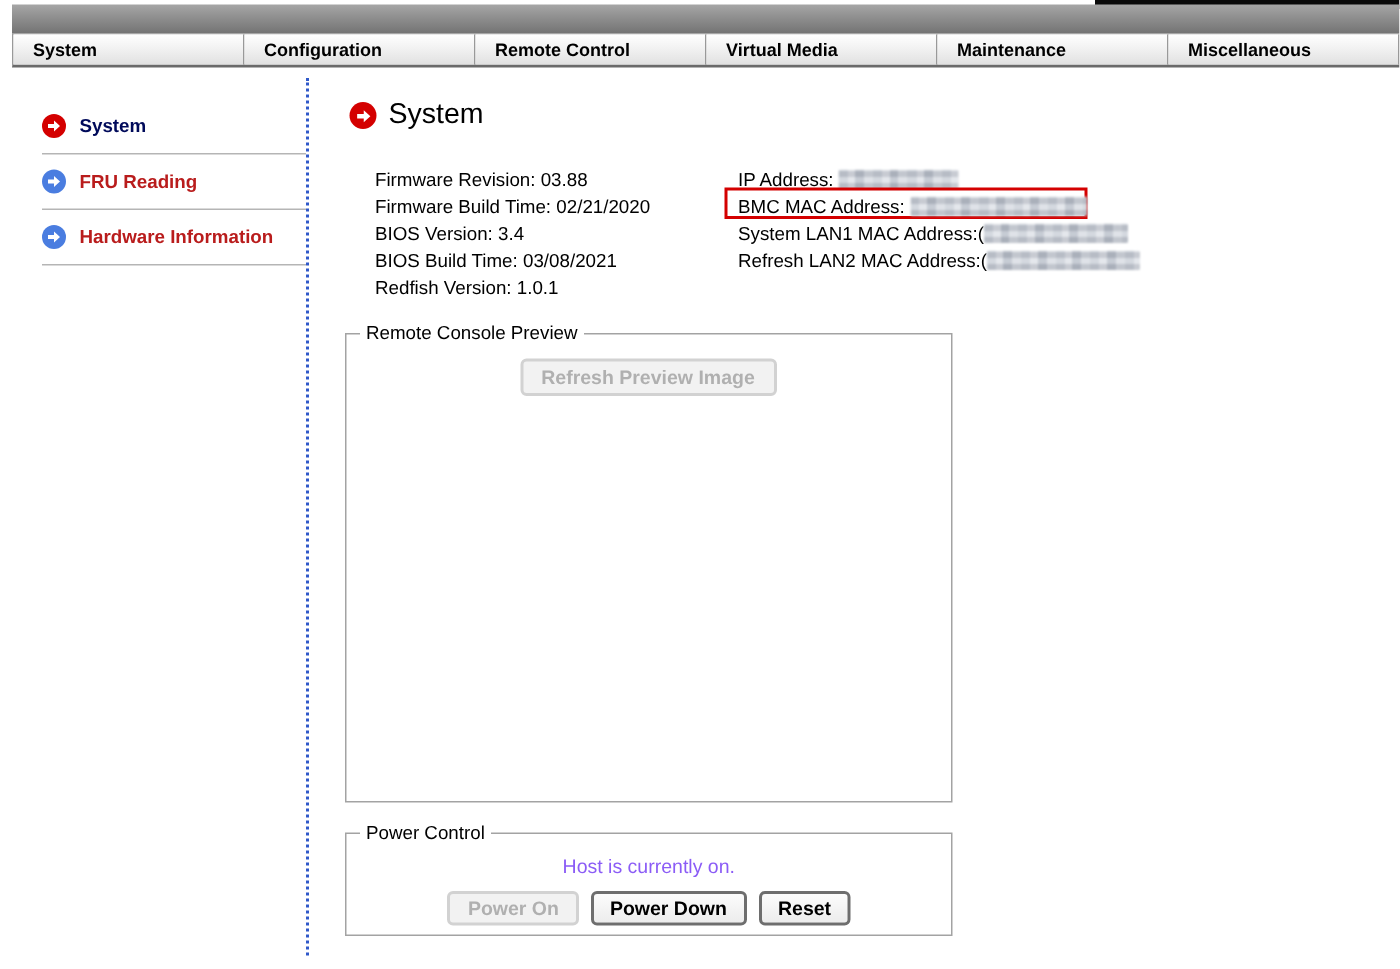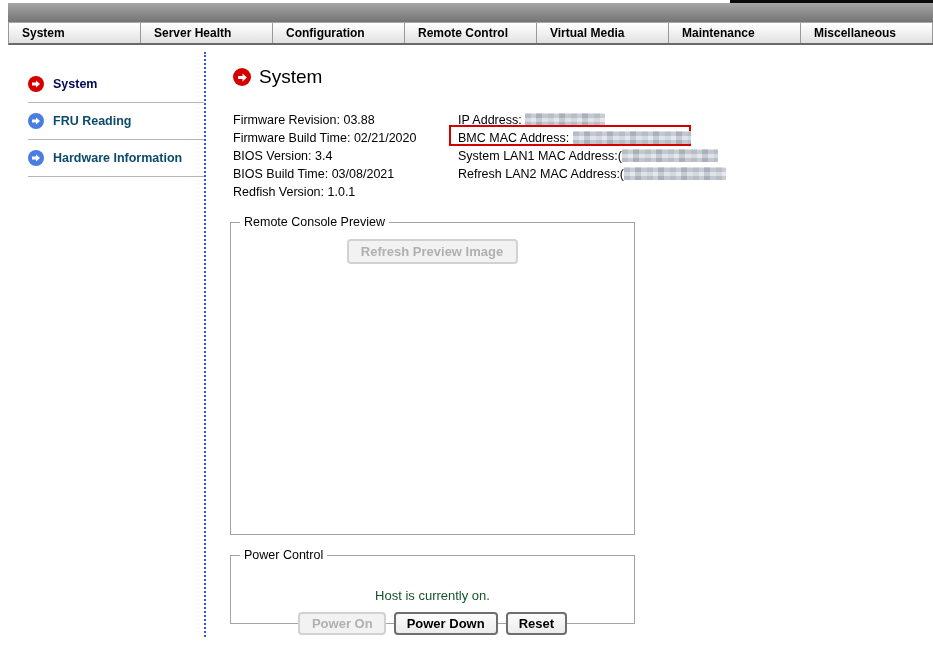--- a/index.html
+++ b/index.html
@@ -14,67 +14,66 @@
     background:linear-gradient(180deg,#a6a6a6 0%,#8f8f8f 45%,#747474 100%);}
   .tab-bar{position:absolute;left:8px;top:22px;width:925px;height:23px;display:flex;
     border-top:1px solid #a5a5a5;border-left:1px solid #999;border-bottom:2px solid #6a6a6a;box-sizing:border-box;}
   .tab{flex:1 1 0;background:linear-gradient(180deg,#ffffff 0%,#efefef 55%,#e1e1e1 100%);
     border-right:1px solid #999;font-size:12px;font-weight:bold;color:#000;
     line-height:20px;padding-left:13px;white-space:nowrap;overflow:hidden;cursor:pointer;}
   
   .sidebar{position:absolute;left:28px;top:66px;width:176px;}
   .side-item{height:36px;display:flex;align-items:center;gap:9px;
     border-bottom:1px solid #b5b5b5;cursor:pointer;}
-  .side-label{font-size:12.5px;font-weight:bold;color:#0c4a6e;}
+  .side-label{font-size:12.5px;font-weight:bold;color:#b91c1c;}
   .side-item.active .side-label{color:#000a5a;}
   .circ{width:16px;height:16px;border-radius:50%;flex:0 0 16px;display:inline-flex;
     align-items:center;justify-content:center;}
   .circ svg{width:10px;height:10px;display:block;}
   .circ.blue{background:#4a7de0;}
   .circ.red{background:#d40000;}
   .vsep{position:absolute;left:204px;top:52px;height:585px;width:0;border-left:2px dotted #3059c9;}
   
   .main{position:absolute;left:230px;top:66px;width:400px;}
   .page-title{display:flex;align-items:center;gap:8px;margin-left:3px;}
   .page-title .circ{width:18px;height:18px;flex-basis:18px;}
   .page-title .circ svg{width:11px;height:11px;}
   .title-text{font-size:19px;color:#000;}
   .info{margin:23px 0 0 3px;display:flex;font-size:12.5px;}
-  .info-col{line-height:18px;white-space:nowrap;}
+  .info-col{line-height:18px;white-space:nowrap;margin-left:17px;}
   .info-left{width:225px;flex:0 0 225px;}
   .info-row{height:18px;position:relative;}
   .pix{display:inline-block;height:13px;vertical-align:-2px;border-radius:1px;
     background-image:
       repeating-linear-gradient(0deg, rgba(150,156,168,.40) 0 4px, rgba(222,226,232,.40) 4px 8px),
       repeating-linear-gradient(90deg, #cdd2d9 0 6px, #e9ebef 6px 11px, #b7bdc7 11px 17px, #e0e3e8 17px 23px);
     filter:blur(.7px);}
   .hl-box{position:absolute;left:-9px;top:-4px;width:242px;height:21px;box-sizing:border-box;
     border:2px solid #d40000;pointer-events:none;}
   
   fieldset{width:405px;box-sizing:border-box;border:1px solid #a3a3a3;margin:0;padding:0;}
   legend{font-size:12.5px;margin-left:9px;padding:0 4px;}
   .preview-fs{margin-top:14px;height:320px;}
   .power-fs{margin-top:13px;height:76px;}
   .btn{font-family:inherit;font-weight:bold;font-size:13px;color:#000;
     background:linear-gradient(180deg,#fcfcfc,#ececec);
     border:2px solid #6e6e6e;border-radius:4px;padding:2px 11px;cursor:pointer;}
   .btn:disabled,.btn.disabled{color:#b0b0b0;border-color:#d2d2d2;background:#f2f2f2;cursor:default;padding-left:12px;}
   .refresh-btn{display:block;margin:10px auto 0;padding:3px 13px;}
-  .power-status{text-align:center;color:#14532d;font-size:13px;margin-top:26px;}
+  .power-status{text-align:center;color:#8b5cf6;font-size:13px;margin-top:8px;}
   .btn-row{display:flex;justify-content:center;gap:8px;margin-top:9px;}
 </style>
 </head>
 <body>
 
 <div class="black-strip"></div>
 <div class="grad-bar"></div>
 
 <div class="tab-bar">
   <div class="tab">System</div>
-  <div class="tab">Server Health</div>
   <div class="tab">Configuration</div>
   <div class="tab">Remote Control</div>
   <div class="tab">Virtual Media</div>
   <div class="tab">Maintenance</div>
   <div class="tab">Miscellaneous</div>
 </div>
 
 <div class="sidebar">
   <div class="side-item active">
     <span class="circ red">

